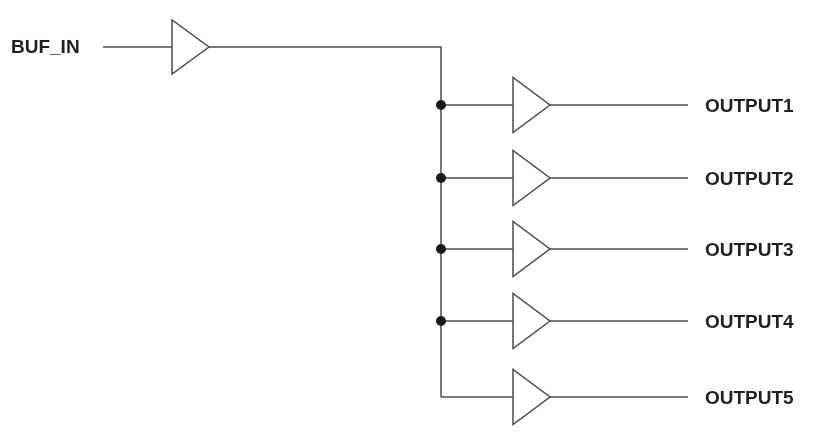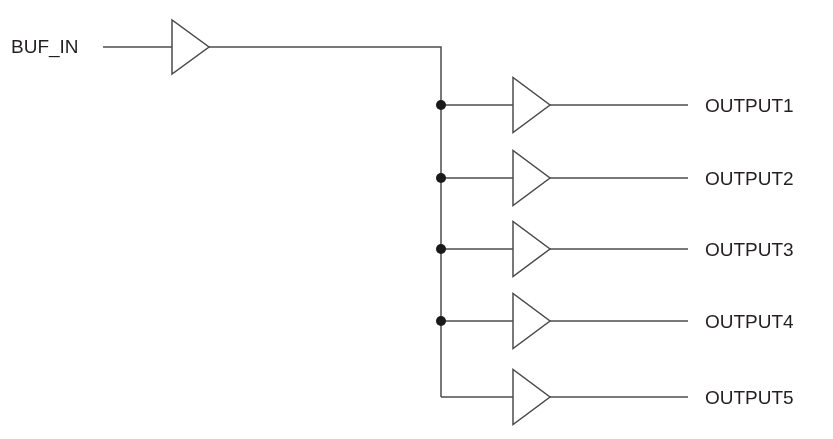--- a/index.html
+++ b/index.html
@@ -6,20 +6,21 @@
     margin: 0;
     padding: 0;
     background: var(--background, #ffffff);
   }
   .canvas {
     position: relative;
     width: 833px;
     height: 439px;
     background: var(--background, #ffffff);
     overflow: hidden;
+    font-weight: bold;
   }
   svg.schematic {
     display: block;
     width: 833px;
     height: 439px;
   }
   .wire {
     fill: none;
     stroke: var(--wire, #4c4c4e);
     stroke-width: 1.5;

